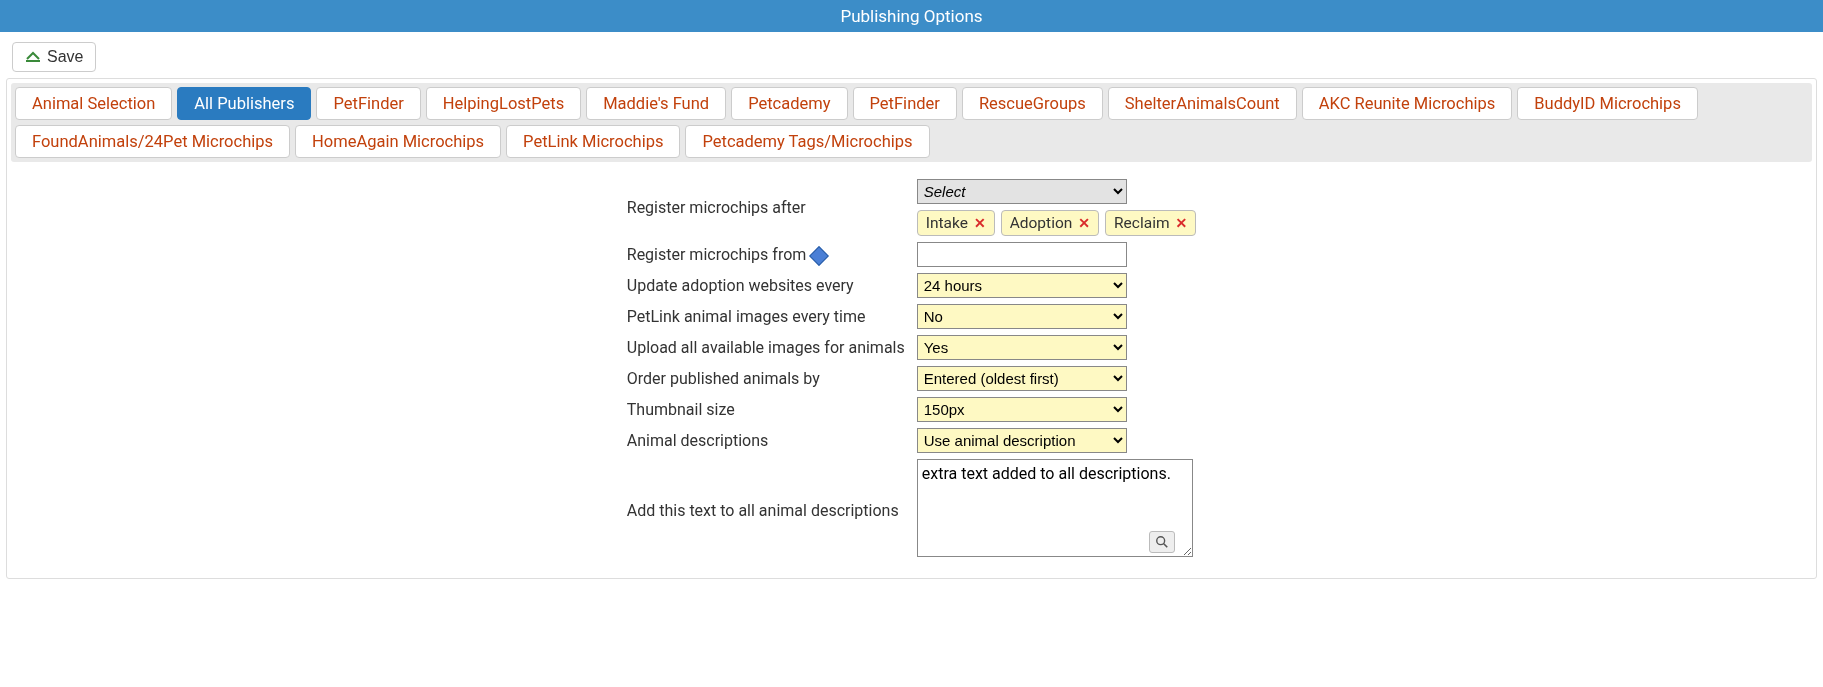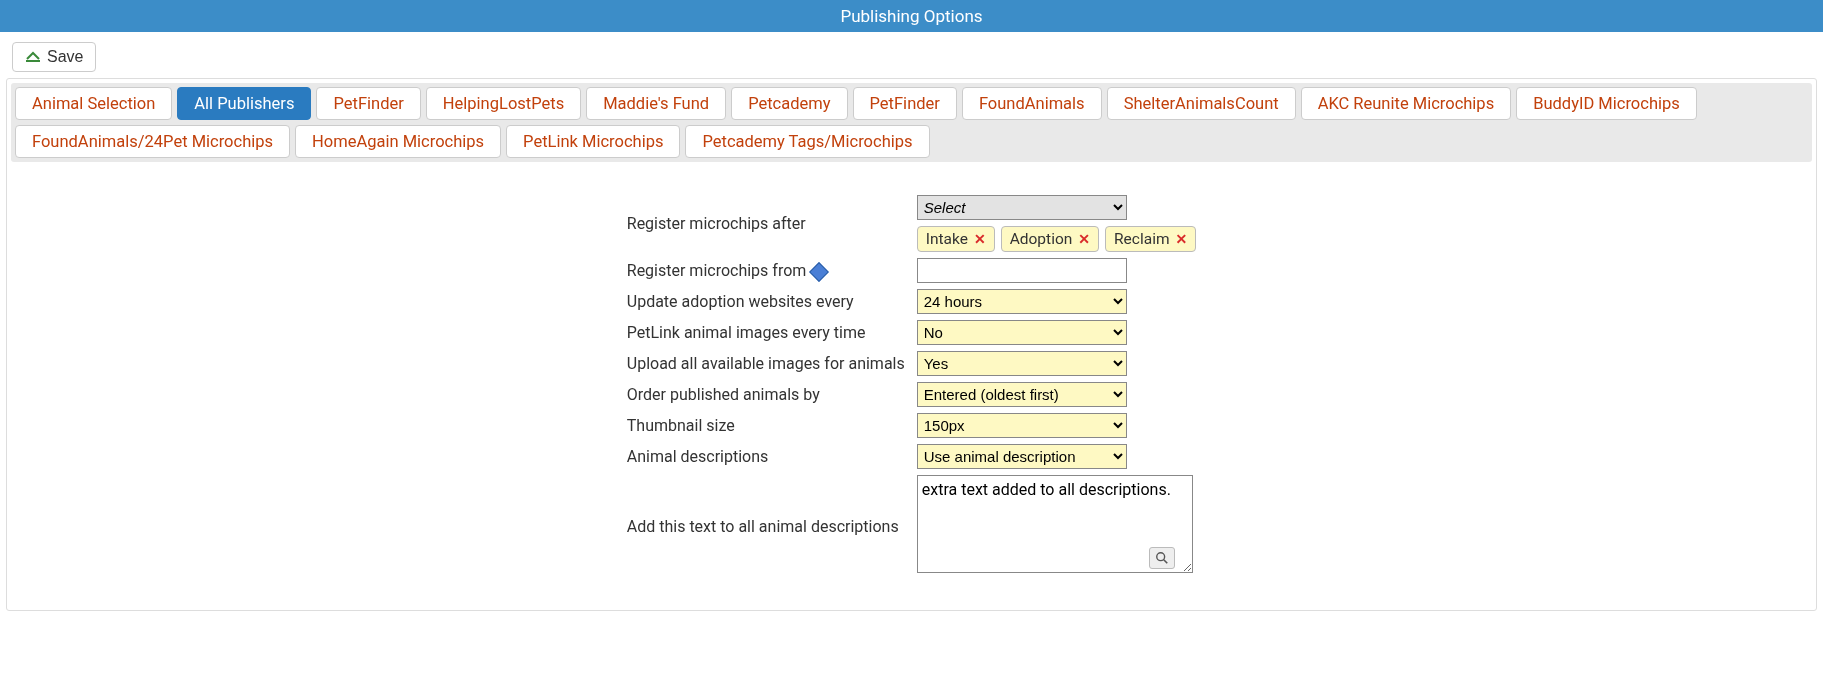--- a/index.html
+++ b/index.html
@@ -62,21 +62,21 @@
   }
   .tab.active {
     background: #2a7bc0;
     border-color: #2a7bc0;
     color: #fff;
   }
   .form-area {
     padding: 14px 0 0 0;
   }
   .form-table {
-    margin: 16px auto;
+    margin: 0 auto;
     border-collapse: collapse;
   }
   .form-table td {
     padding: 3px 4px;
     vertical-align: middle;
     font-size: 16px;
   }
   .form-table td.label {
     text-align: left;
     padding-right: 8px;
@@ -185,21 +185,21 @@
 <div class="container">
 
   <div class="tabs" id="tabs">
       <div class="tab">Animal Selection</div>
       <div class="tab active">All Publishers</div>
       <div class="tab">PetFinder</div>
       <div class="tab">HelpingLostPets</div>
       <div class="tab">Maddie's Fund</div>
       <div class="tab">Petcademy</div>
       <div class="tab">PetFinder</div>
-      <div class="tab">FoundAnimals</div>
+      <div class="tab">RescueGroups</div>
       <div class="tab">ShelterAnimalsCount</div>
       <div class="tab">AKC Reunite Microchips</div>
       <div class="tab">BuddyID Microchips</div>
       <div class="tab">FoundAnimals/24Pet Microchips</div>
       <div class="tab">HomeAgain Microchips</div>
       <div class="tab">PetLink Microchips</div>
       <div class="tab">Petcademy Tags/Microchips</div>
     </div>
 
   <div class="form-area">

